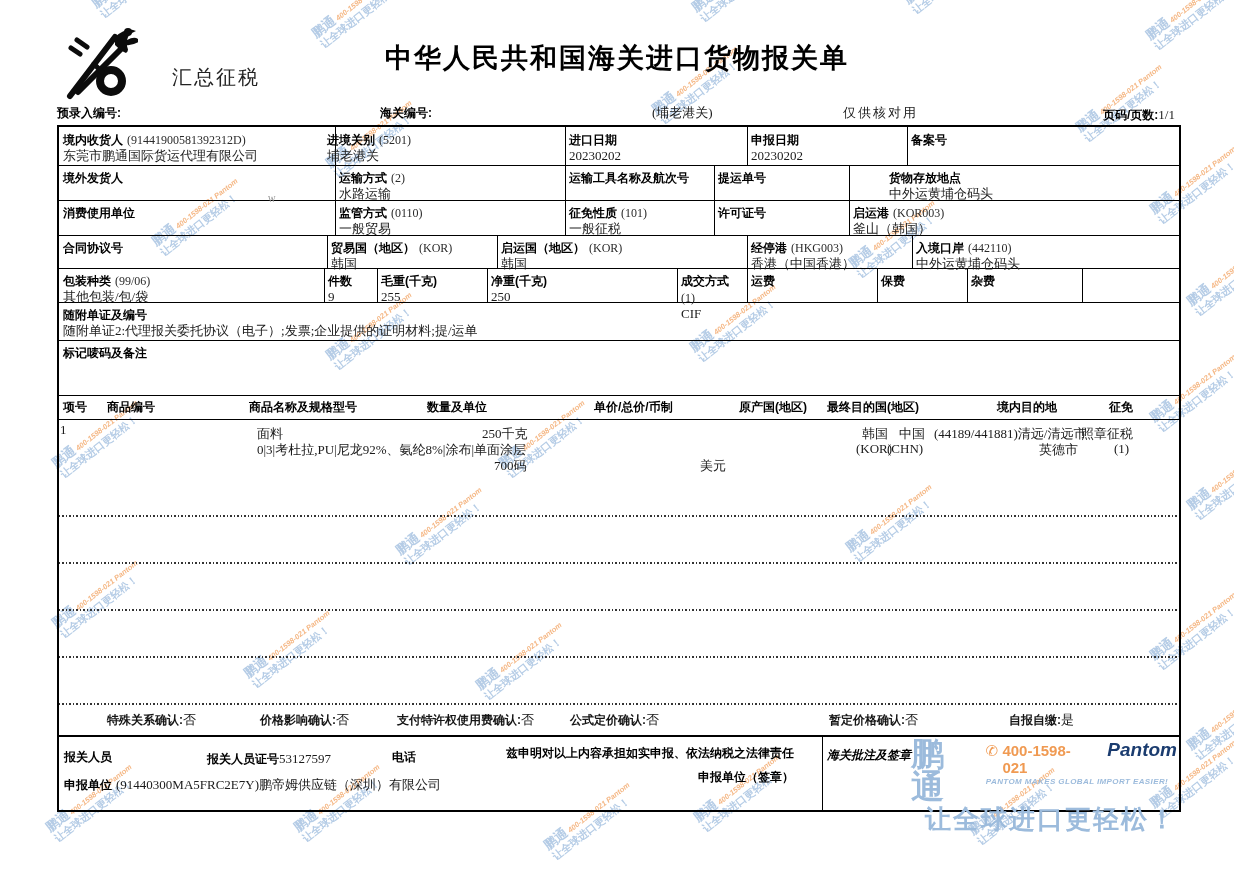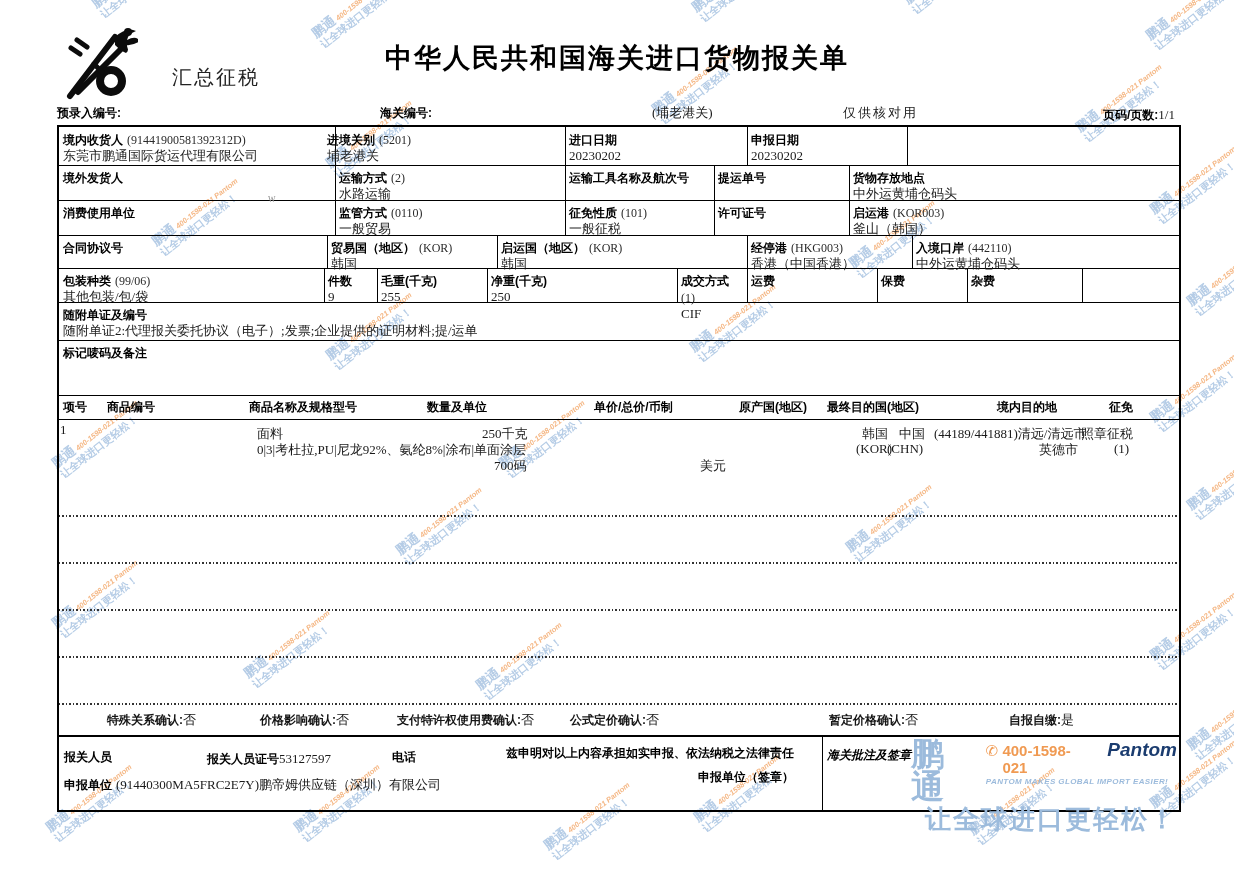--- a/index.html
+++ b/index.html
@@ -255,37 +255,40 @@
       <div class="val">埔老港关</div>
     </div>
     <div class="cell" style="left:506px;top:0;width:182px;">
       <span class="lbl">进口日期</span>
       <div class="val">20230202</div>
     </div>
     <div class="cell" style="left:688px;top:0;width:160px;">
       <span class="lbl">申报日期</span>
       <div class="val">20230202</div>
     </div>
+    <div class="cell" style="left:848px;top:0;width:272px;">
+      <span class="lbl">备案号</span>
+    </div>
 
     <div class="cell" style="left:0;top:38px;width:276px;">
       <span class="lbl">境外发货人</span>
       <div class="faint" style="margin-left:205px;margin-top:6px;">W</div>
     </div>
     <div class="cell" style="left:276px;top:38px;width:230px;">
       <span class="lbl">运输方式</span>
       <span class="code">(2)</span>
       <div class="val">水路运输</div>
     </div>
     <div class="cell" style="left:506px;top:38px;width:149px;">
       <span class="lbl">运输工具名称及航次号</span>
     </div>
     <div class="cell" style="left:655px;top:38px;width:135px;">
       <span class="lbl">提运单号</span>
     </div>
-    <div class="cell" style="left:790px;top:38px;width:279px;">
+    <div class="cell" style="left:826px;top:38px;width:279px;">
       <span class="lbl">货物存放地点</span>
       <div class="val">中外运黄埔仓码头</div>
     </div>
 
     <div class="cell" style="left:0;top:73px;width:276px;">
       <span class="lbl">消费使用单位</span>
     </div>
     <div class="cell" style="left:276px;top:73px;width:230px;">
       <span class="lbl">监管方式</span>
       <span class="code">(0110)</span>

